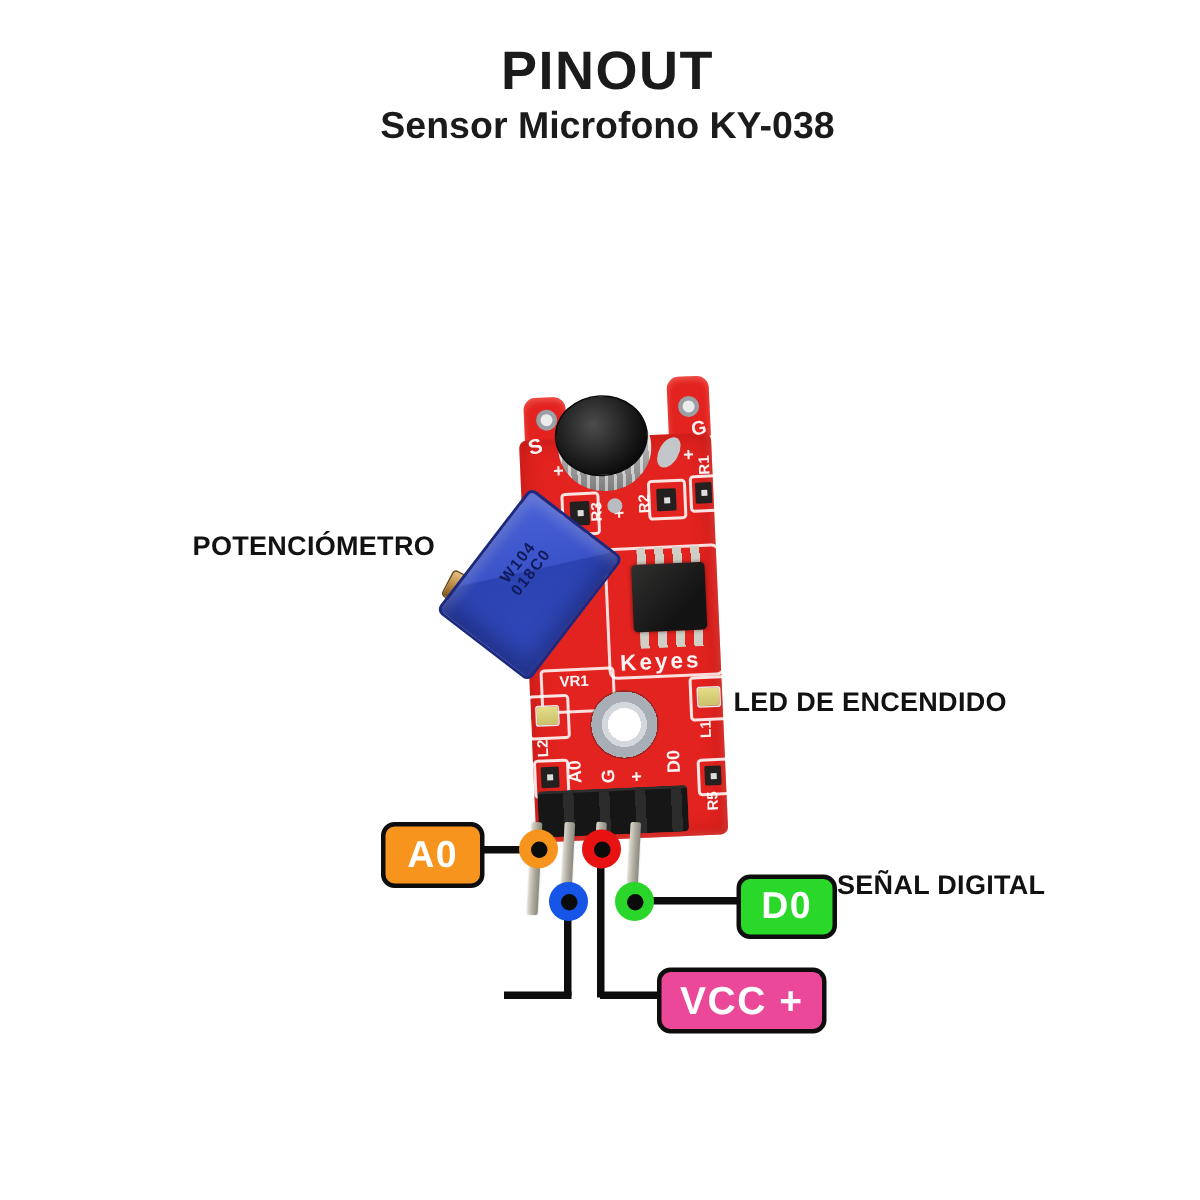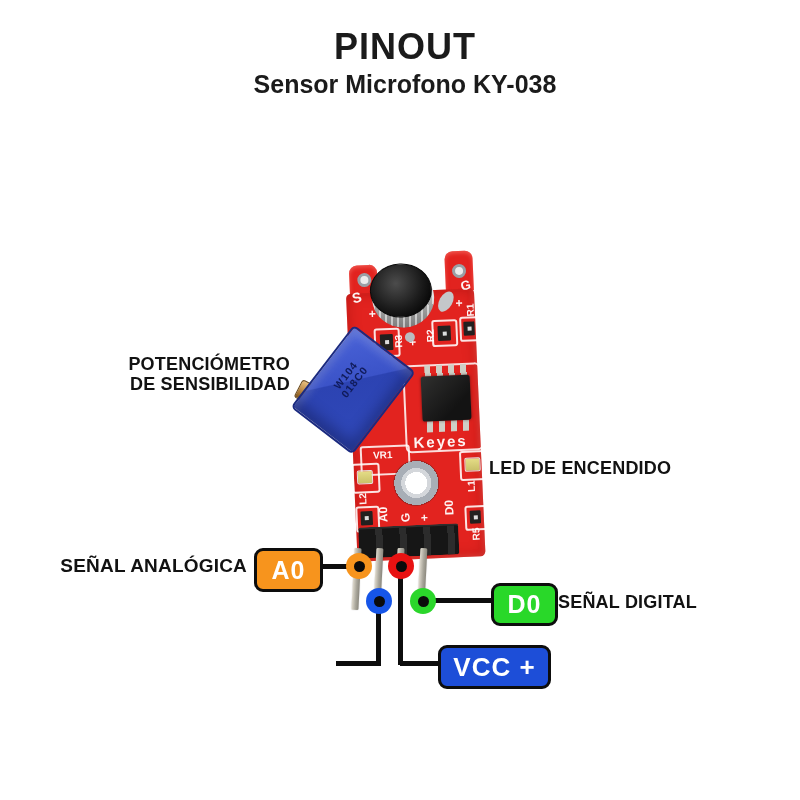--- a/index.html
+++ b/index.html
@@ -11,21 +11,21 @@
          font-size:36px;font-weight:800;letter-spacing:1px;color:#1b1b1b;}
   .subtitle{position:absolute;left:0;top:70px;width:810px;text-align:center;
             font-size:25px;font-weight:800;color:#1b1b1b;}
 
   
   .lbl{position:absolute;font-weight:800;font-size:17px;color:#121212;letter-spacing:.2px;white-space:nowrap;text-align:center;}
   .lbl-pot{left:60px;top:354px;width:230px;text-align:right;font-size:18px;line-height:20px;}
   .lbl-det{left:107px;top:458px;width:230px;text-align:right;font-size:18px;}
   .lbl-enc{left:489px;top:458px;font-size:18px;}
   .lbl-ana{left:27px;top:555px;width:220px;text-align:right;font-size:19px;}
-  .lbl-dig{left:558px;top:592px;font-size:18px;}
+  .lbl-dig{left:558px;top:580px;font-size:18px;}
 
   
   .module{position:absolute;left:349px;top:255px;width:132px;height:306px;
           transform:rotate(-2.5deg);transform-origin:50% 50%;}
   .red{background:#e2231f;}
   .pcb-body{position:absolute;left:2px;top:36px;width:128px;height:268px;border-radius:5px;
             box-shadow:inset 0 0 14px rgba(110,0,0,.35), inset -2px -2px 4px rgba(255,120,110,.35);}
   .tab{position:absolute;width:28px;border-radius:8px 8px 0 0;
        box-shadow:inset 0 2px 4px rgba(255,140,130,.5);}
   .tab-left{left:6px;top:8px;height:30px;}
@@ -131,36 +131,34 @@
   .ring-a0{left:346px;top:553px;background:#f7941d;}
   .ring-vcc{left:388px;top:553px;background:#e81212;}
   .ring-gnd{left:366px;top:588px;background:#1655e8;}
   .ring-d0{left:410px;top:588px;background:#2bd62b;}
 
   .badge{position:absolute;display:flex;align-items:center;justify-content:center;
          border:3.5px solid #0d0d0d;border-radius:9px;color:#fff;font-weight:800;letter-spacing:1px;}
   .badge-a0{left:254px;top:548px;width:63px;height:38px;background:#f7941d;font-size:25px;}
   .badge-d0{left:491px;top:583px;width:61px;height:37px;background:#29d829;font-size:25px;}
   .badge-gnd{left:237px;top:645px;width:101px;height:38px;background:#1a53e8;font-size:26px;}
-  .badge-vcc{left:438px;top:645px;width:107px;height:38px;background:#1d4ed8;font-size:26px;}
+  .badge-vcc{left:438px;top:645px;width:107px;height:38px;background:#ec4899;font-size:26px;}
 </style>
 </head>
 <body>
 
 <div class="canvas">
 
   <div class="title">PINOUT</div>
   <div class="subtitle">Sensor Microfono KY-038</div>
 
   <div class="lbl lbl-pot">
     <span>POTENCIÓMETRO</span><br>
-    <span>DE SENSIBILIDAD</span>
   </div>
   <div class="lbl lbl-enc">LED DE ENCENDIDO</div>
-  <div class="lbl lbl-ana">SEÑAL ANALÓGICA</div>
   <div class="lbl lbl-dig">SEÑAL DIGITAL</div>
 
   <div class="module">
     <div class="tab tab-left red"></div>
     <div class="tab tab-right red"></div>
     <div class="pcb-body red"></div>
 
     <div class="hole hole-left"></div>
     <div class="hole hole-right"></div>
 

